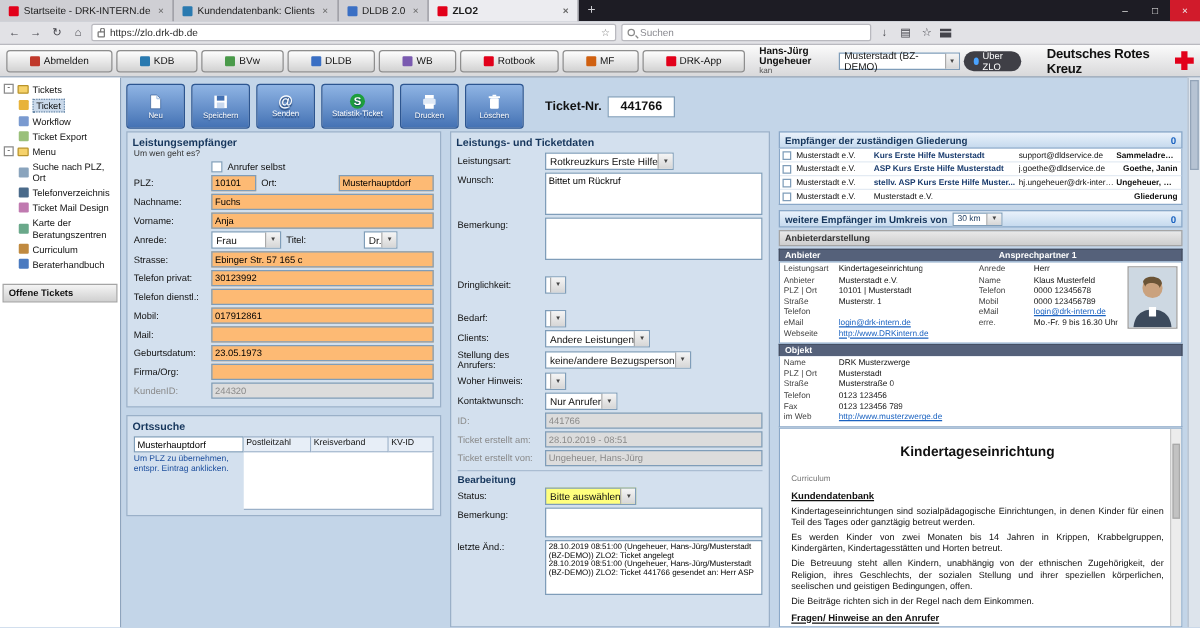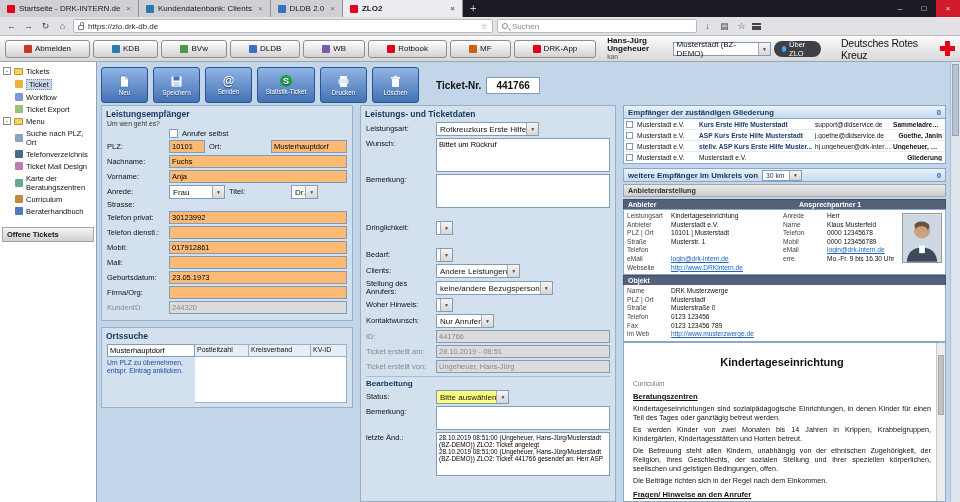--- a/index.html
+++ b/index.html
@@ -33,21 +33,21 @@
   .appbtn{height:18px;border:1px solid #8e8e8e;border-radius:3px;background:linear-gradient(#fefefe,#d2d2d2);font-size:8px;display:flex;align-items:center;gap:3px;padding:0 18px;white-space:nowrap}
   .appico{width:8px;height:8px;border-radius:1px;flex:0 0 8px}
   .userblk{margin-left:8px;line-height:8px}
   .userblk .nm{font-weight:bold;font-size:8px}
   .userblk .sb{font-size:6.5px;color:#555}
   .combo{height:14px;border:1px solid #7f9db9;background:#fff;display:flex;align-items:center;font-size:8px;padding-left:3px;min-width:0}
   .combo .arr{margin-left:auto;width:12px;align-self:stretch;background:linear-gradient(#f5f5f5,#d6d6d6);border-left:1px solid #aaa;color:#444;font-size:5px;display:flex;align-items:center;justify-content:center}
   .orgsel{width:130px}
   .aboutbtn{margin-left:auto;height:16px;background:#3f3f46;color:#fff;border-radius:8px;font-size:7.5px;display:flex;align-items:center;gap:3px;padding:0 8px}
   .bluedot{width:6px;height:6px;border-radius:50%;background:#4aa3ff}
-  .brand{font-weight:normal;font-size:10.5px;letter-spacing:-0.2px;margin:0 17px}
+  .brand{font-weight:bold;font-size:10.5px;letter-spacing:-0.2px;margin:0 17px}
   .cross{width:15px;height:15px;position:relative;flex:0 0 15px}
   .cross::before,.cross::after{content:"";position:absolute;background:#e2001a}
   .cross::before{left:5px;top:0;width:5px;height:15px}
   .cross::after{left:0;top:5px;width:15px;height:5px}
 
   
   .content{display:flex;height:440px}
   .sidebar{width:97px;background:#fff;border-right:1px solid #8ea4bd;flex:0 0 97px;font-size:7.5px;padding:3px 2px}
   .tnode{display:flex;align-items:center;gap:3px;padding:1.5px 1px}
   .texp{width:8px;height:8px;flex:0 0 8px;border:1px solid #8b8b8b;background:#fff;font-size:7px;line-height:6px;text-align:center;color:#333}
@@ -364,20 +364,21 @@
               <span class="arr">▼</span>
             </div>
             <label class="small-lb">Titel:</label>
             <div class="combo">
               <span>Dr.</span>
               <span class="arr">▼</span>
             </div>
           </div>
           <div class="frow">
             <label>Strasse:</label>
+            <input class="tin" value="Ebinger Str. 57 165 c" style="">
           </div>
           <div class="frow">
             <label>Telefon privat:</label>
             <input class="tin" value="30123992" style="">
           </div>
           <div class="frow">
             <label>Telefon dienstl.:</label>
             <input class="tin" value="" style="">
           </div>
           <div class="frow">
@@ -652,21 +653,21 @@
             </div>
           <div class="ir">
               <span class="l">im Web</span>
               <span class="v lnk">http://www.musterzwerge.de</span>
             </div>
         </div>
 
         <div class="doc">
           <div class="ttl">Kindertageseinrichtung</div>
           <div class="curr">Curriculum</div>
-          <h4>Beratungszentren</h4>
+          <h4>Kundendatenbank</h4>
           <p>Kindertageseinrichtungen sind sozialpädagogische Einrichtungen, in denen Kinder für einen Teil des Tages oder ganztägig betreut werden.</p>
           <p>Es werden Kinder von zwei Monaten bis 14 Jahren in Krippen, Krabbelgruppen, Kindergärten, Kindertagesstätten und Horten betreut.</p>
           <p>Die Betreuung steht allen Kindern, unabhängig von der ethnischen Zugehörigkeit, der Religion, ihres Geschlechts, der sozialen Stellung und ihrer speziellen körperlichen, seelischen und geistigen Bedingungen, offen.</p>
           <p>Die Beiträge richten sich in der Regel nach dem Einkommen.</p>
           <h4>Fragen/ Hinweise an den Anrufer</h4>
           <div class="docscroll">
               <div class="th"></div>
             </div>
         </div>
       </div>

